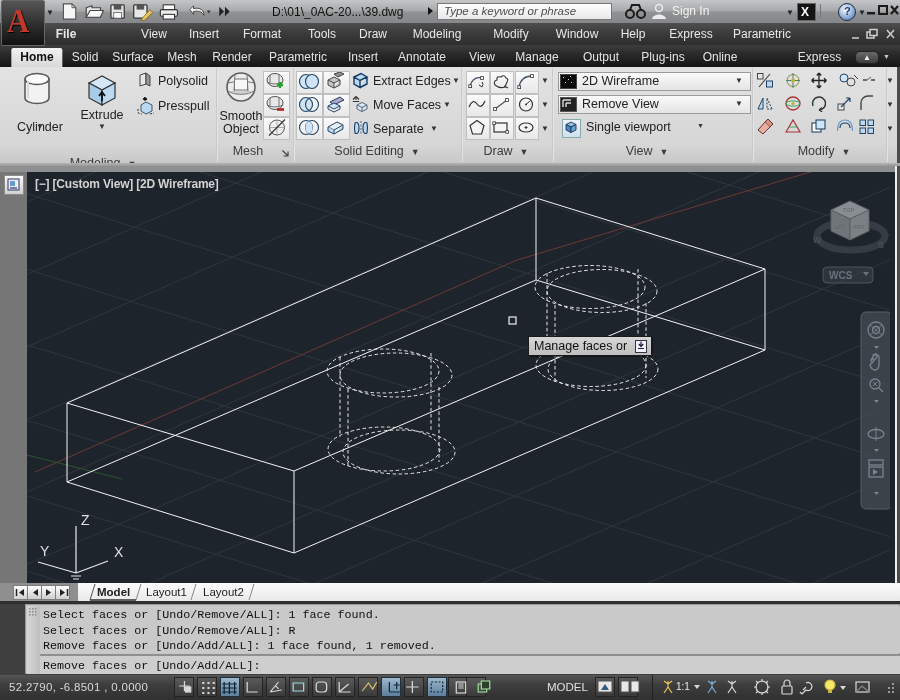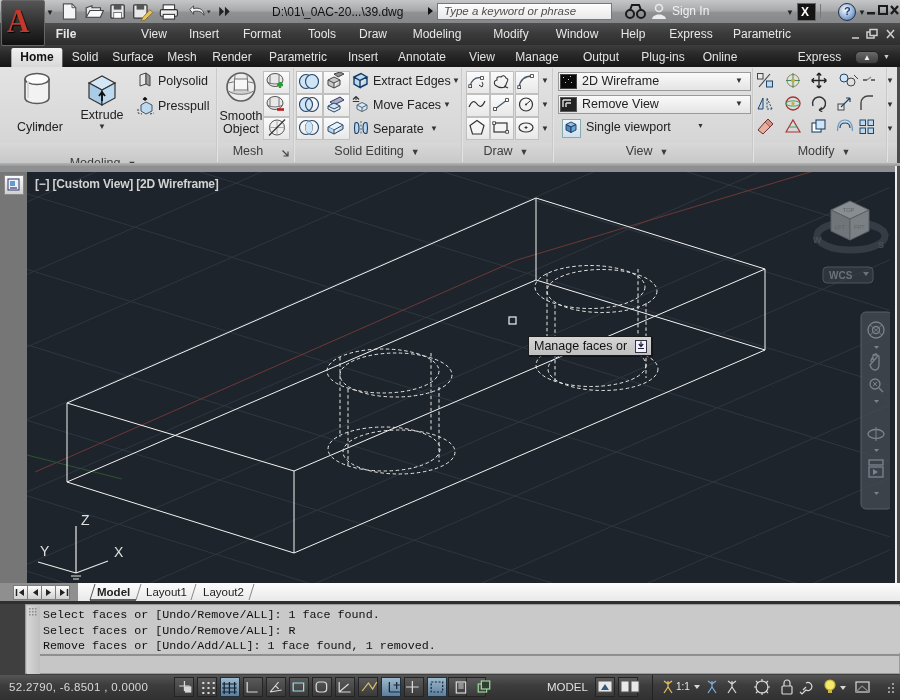--- a/index.html
+++ b/index.html
@@ -579,20 +579,21 @@
             <rect x="6" y="3" width="1.5" height="1.5"></rect>
             <rect x="0" y="6" width="1.5" height="1.5"></rect>
             <rect x="3" y="6" width="1.5" height="1.5"></rect>
             <rect x="6" y="6" width="1.5" height="1.5"></rect>
           </g>
         </svg>
     <div id="cmdhist">Select faces or [Undo/Remove/ALL]: 1 face found.
 Select faces or [Undo/Remove/ALL]: R
 Remove faces or [Undo/Add/ALL]: 1 face found, 1 removed.</div>
     <div id="cmdsep"></div>
+    <div id="cmdin">Remove faces or [Undo/Add/ALL]:</div>
   </div>
 </div>
 
 <div id="status">
   <div id="coords">52.2790, -6.8501 , 0.0000</div>
   <div class="sbtn" style="left:174px;"></div>
   <div class="sbtn" style="left:197px;"></div>
   <div class="sbtn on" style="left:220px;"></div>
   <div class="sbtn" style="left:243px;"></div>
   <div class="sbtn" style="left:266px;"></div>

